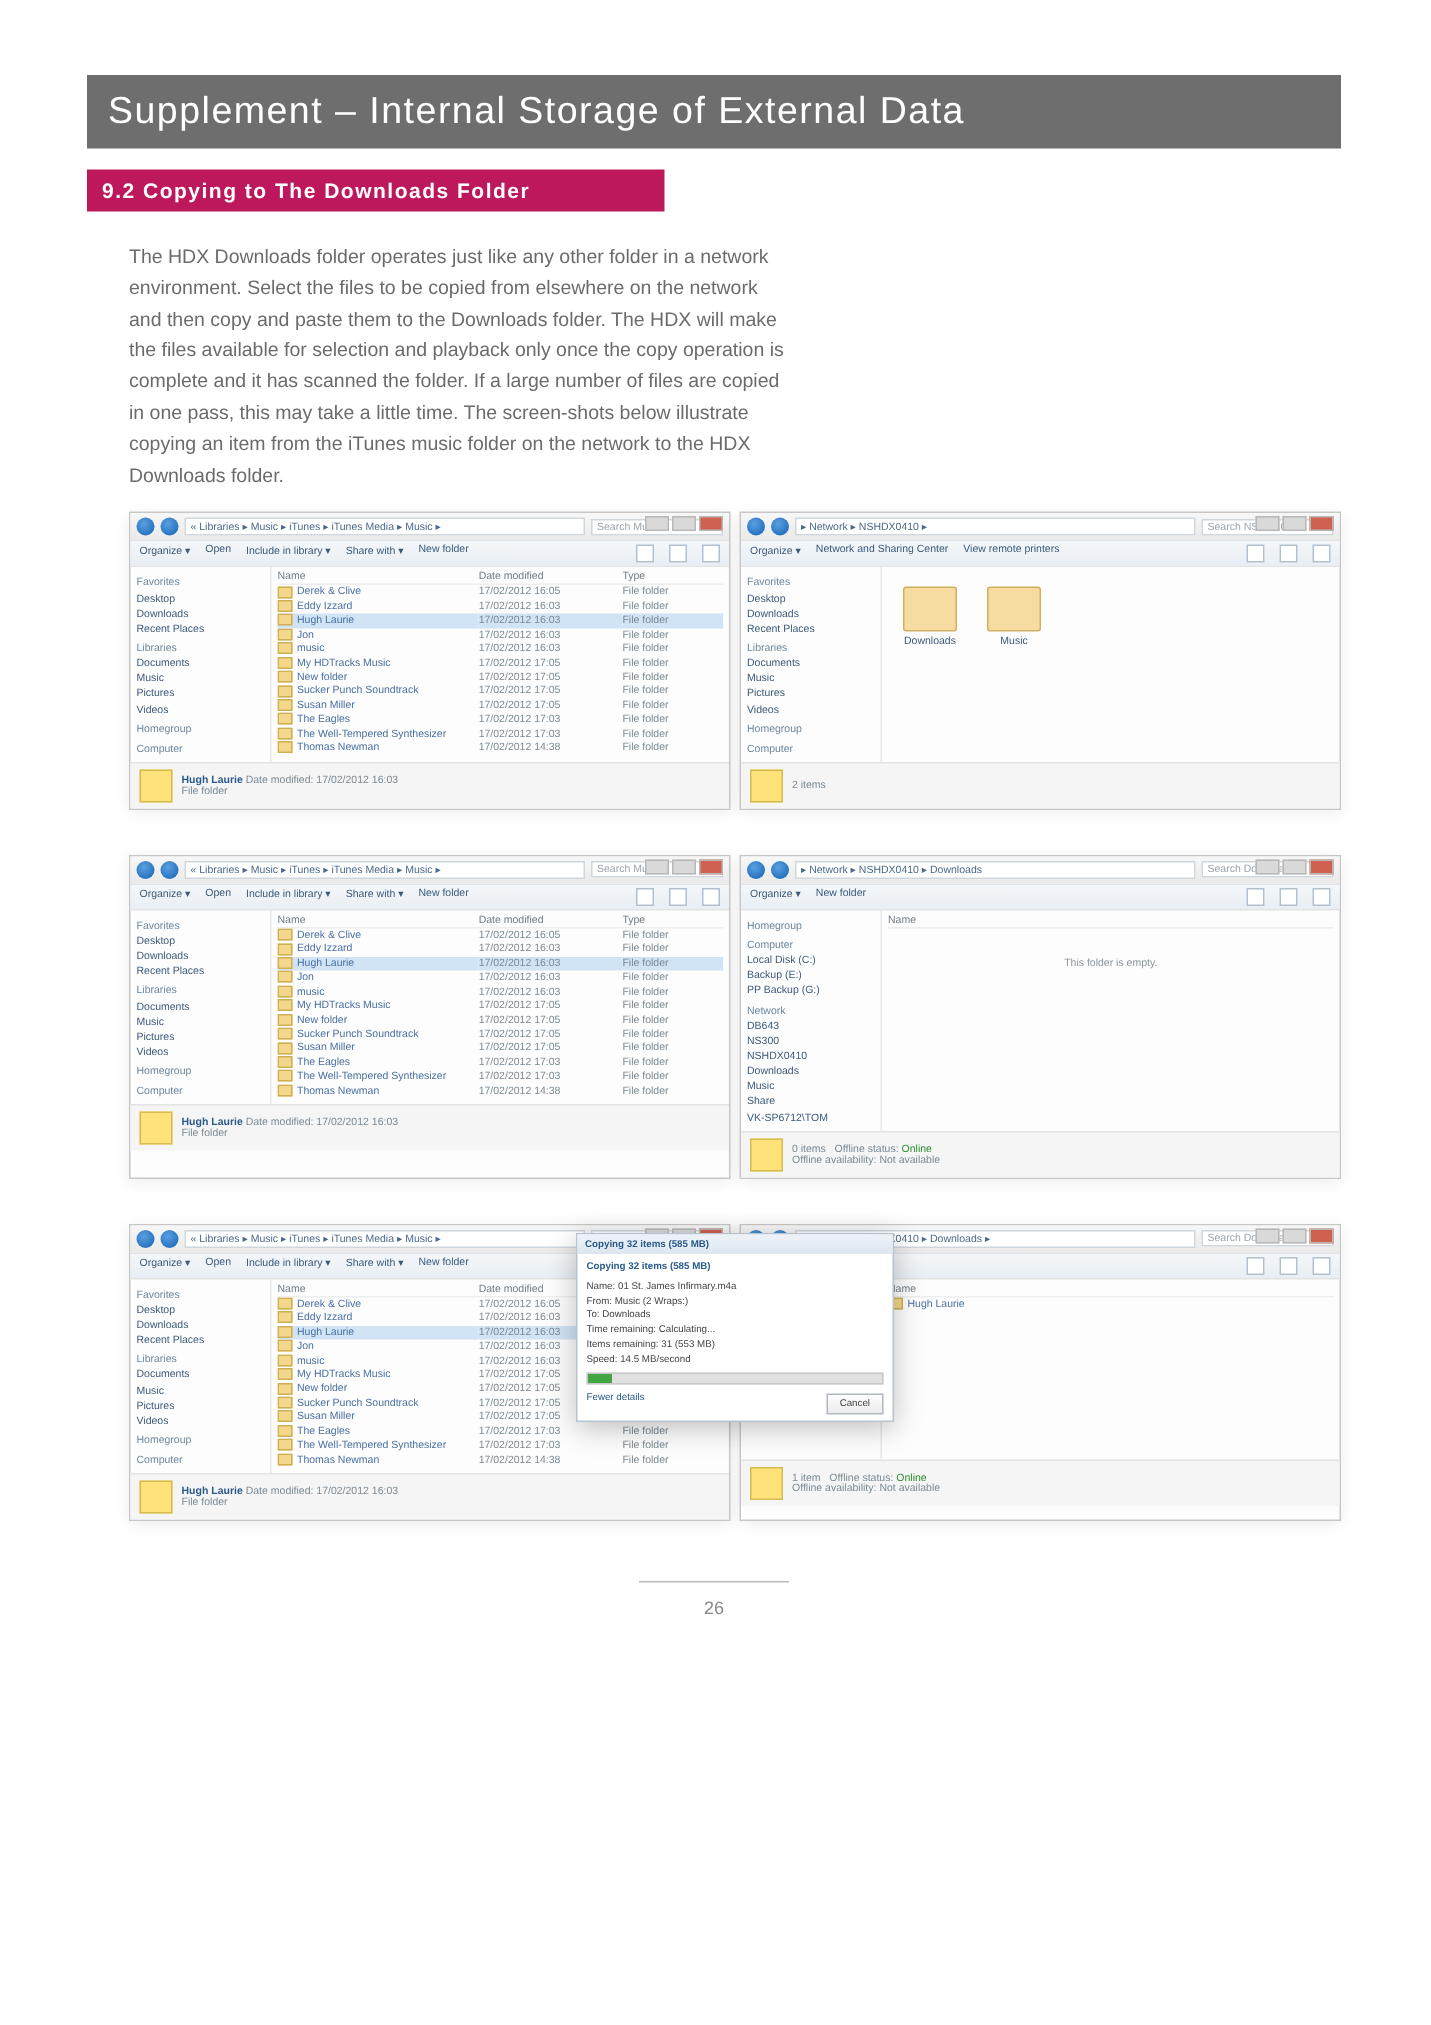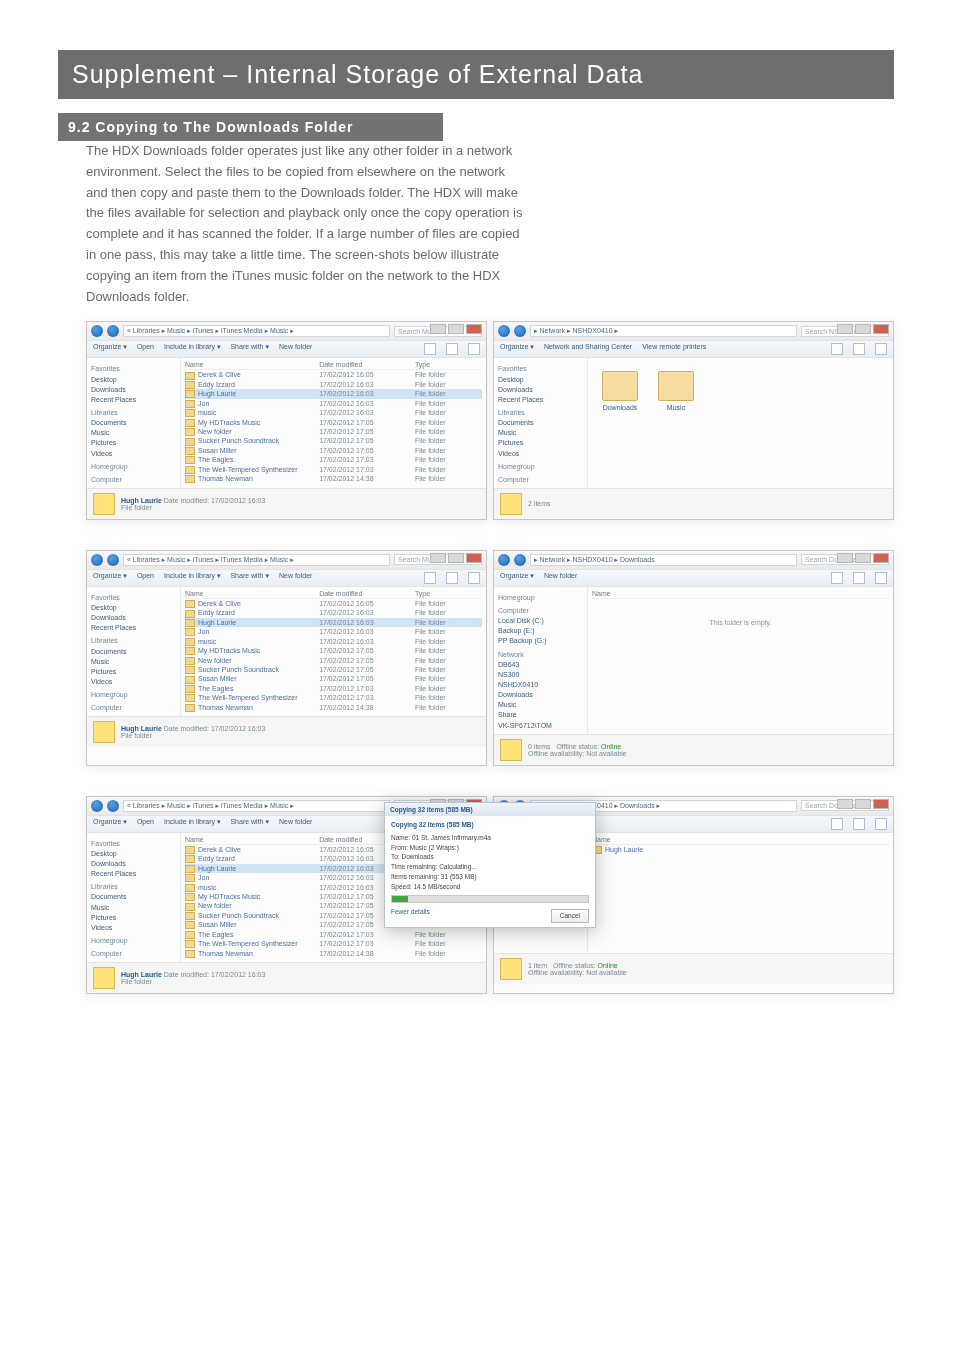--- a/index.html
+++ b/index.html
@@ -17,28 +17,28 @@
     background: #6e6e6e;
     color: #fff;
     font-size: 25px;
     font-weight: 300;
     letter-spacing: 1px;
     padding: 10px 14px;
     margin-bottom: 14px;
     font-family: "Century Gothic", "Segoe UI", sans-serif;
   }
   .subtitle-bar {
-    background: #737373;
+    background: #be185d;
     color: #fff;
     font-size: 14px;
     font-weight: 600;
     letter-spacing: 1px;
     padding: 6px 10px;
     width: 365px;
-    margin-bottom: 0;
+    margin-bottom: 20px;
     font-family: "Century Gothic", "Segoe UI", sans-serif;
   }
   .body-text {
     margin-left: 28px;
     width: 440px;
     font-size: 13px;
     line-height: 1.6;
     color: #6b6b6b;
     margin-bottom: 14px;
   }
@@ -739,13 +739,17 @@
             <div class="fill"></div>
           </div>
         <span class="link">Fewer details</span>
         <span class="btn">Cancel</span>
         <div style="clear:both"></div>
       </div>
     </div>
 
   </div>
 
+  <div class="pagenum">
+    <hr class="page-hr">
+    <span class="pagenum-inner">26</span>
+  </div>
 </div>
 
 </body></html>

